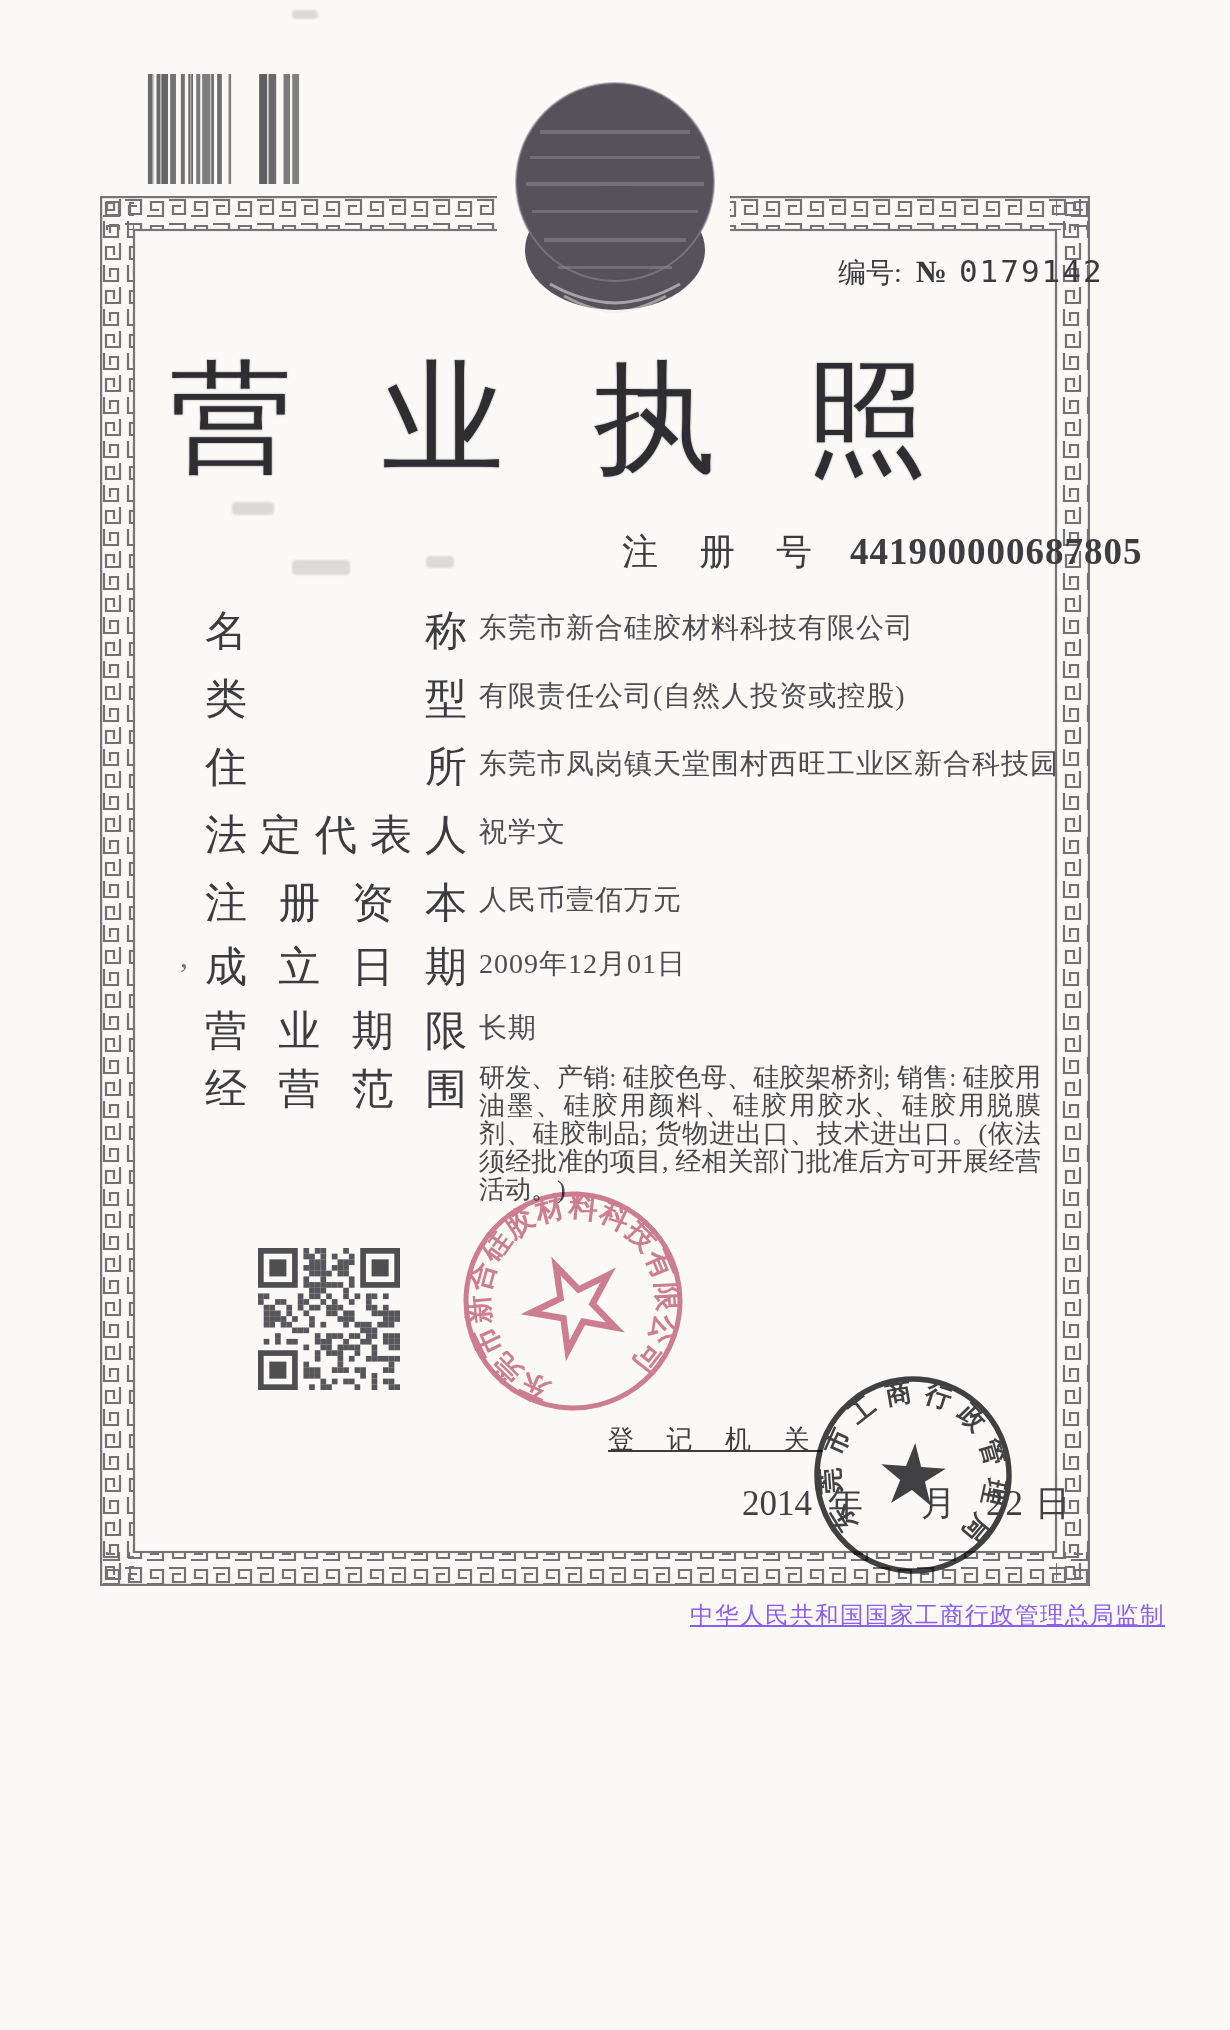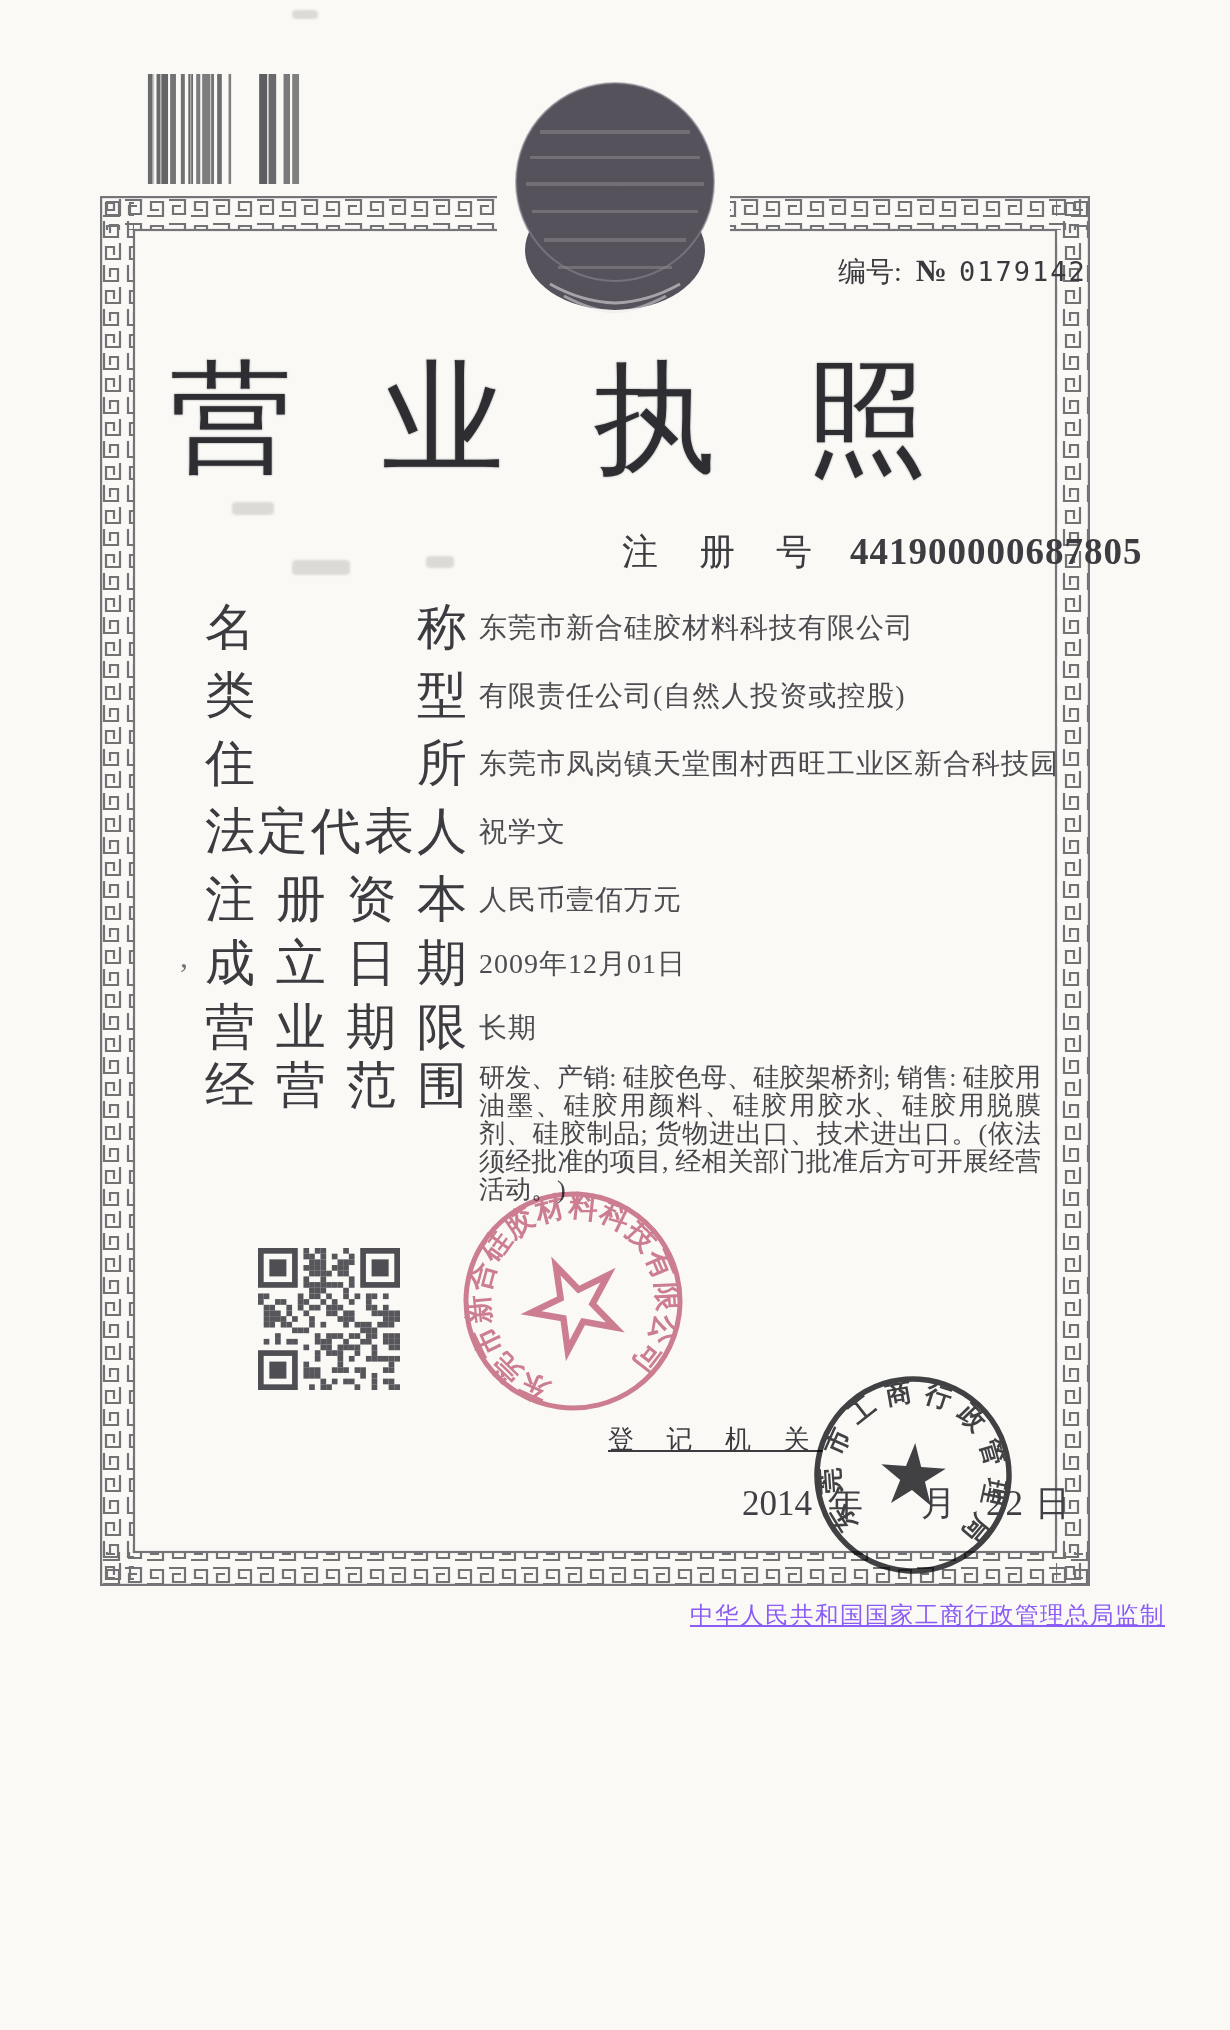--- a/index.html
+++ b/index.html
@@ -13,35 +13,35 @@
   
   .barcode{left:128px;top:70px;}
 
   
   .emblem-pad{left:497px;top:188px;width:233px;height:50px;background:#faf9f6;}
   .emblem{left:502px;top:78px;}
 
   
   .serial{left:838px;top:253px;font-size:28px;color:#3a3a3e;white-space:nowrap;}
   .serial .no-sym{font-weight:bold;font-size:31px;margin-left:14px;font-family:"Liberation Serif",serif;}
-  .serial .no-val{margin-left:12px;font-family:"DejaVu Sans Mono",monospace;font-size:27px;letter-spacing:2px;}
+  .serial .no-val{margin-left:12px;font-family:"DejaVu Sans Mono",monospace;font-size:31px;letter-spacing:2px;}
 
   
   .title{left:170px;top:338px;width:870px;text-align:left;font-family:"Liberation Sans",sans-serif;
          font-size:122px;font-weight:400;letter-spacing:28px;color:#2d2d32;margin:0;
          text-shadow:0 0 2px rgba(45,45,50,.6);white-space:nowrap;}
 
   
   .regno{left:622px;top:528px;white-space:nowrap;color:#3c3c41;}
   .regno .lbl{font-size:36px;letter-spacing:16px;}
   .regno .val{font-size:37px;margin-left:22px;letter-spacing:1px;font-weight:bold;}
 
   
   .row{position:absolute;left:205px;}
-  .row .lbl{position:absolute;left:0;top:0;width:262px;font-size:50px;color:#3b3b40;
+  .row .lbl{position:absolute;left:0;top:8px;width:262px;font-size:42px;color:#3b3b40;
             text-align:justify;text-align-last:justify;text-justify:inter-character;line-height:1.1;}
   .row .val{position:absolute;left:274px;top:9px;width:590px;font-size:28px;color:#4c4c51;
             white-space:nowrap;letter-spacing:1px;}
   .row-0{top:600px;} .row-1{top:668px;} .row-2{top:736px;}
   .row-3{top:804px;} .row-4{top:872px;} .row-5{top:936px;}
   .row-6{top:1000px;} .row-7{top:1058px;}
   .row-7 .val{white-space:normal;font-size:26px;line-height:28px;width:562px;top:6px;
               letter-spacing:0;color:#47474c;text-align:justify;}
 
   

